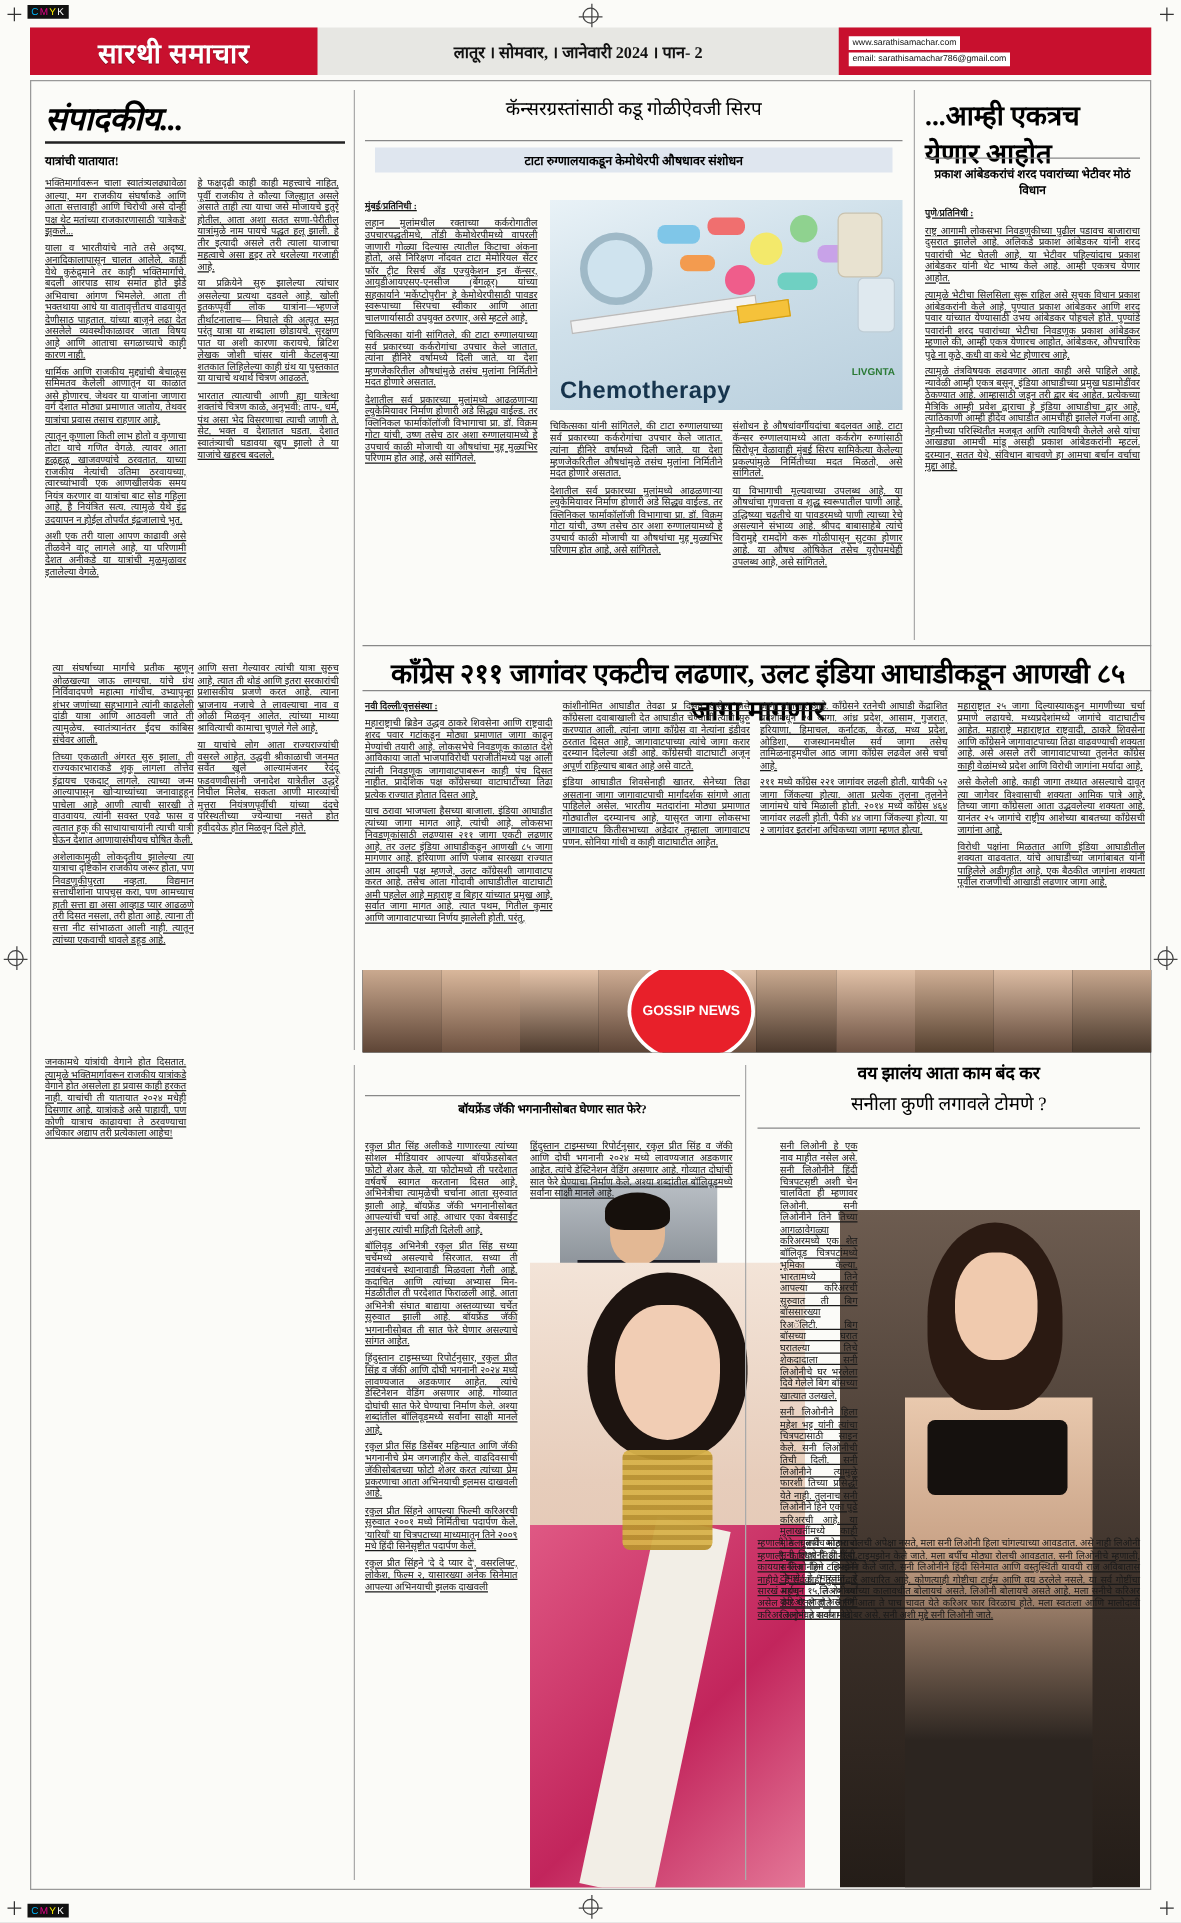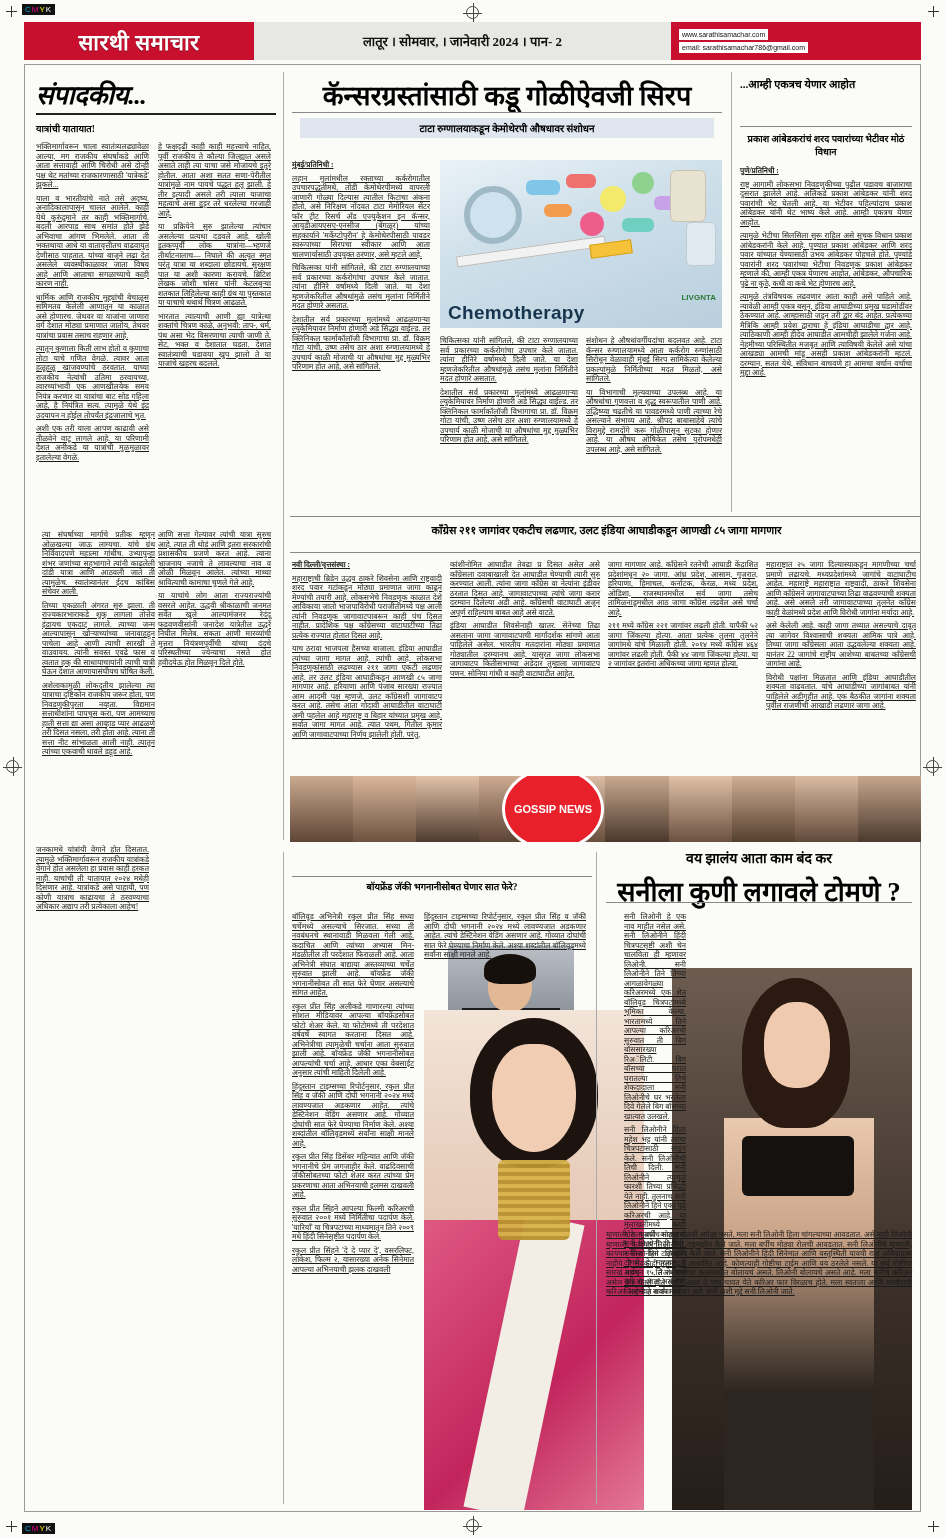--- a/index.html
+++ b/index.html
@@ -96,22 +96,22 @@
   
   #sunny { left:672px; top:968px; width:240px; height:542px; }
   #sunny .bg { position:absolute; inset:0; background:linear-gradient(180deg,#6d5c50 0%,#3a2f28 60%,#241d18 100%); }
   #sunny .hair { position:absolute; left:70px; top:10px; width:108px; height:150px; border-radius:50% 50% 40% 40%; background:#2b1a12; }
   #sunny .face { position:absolute; left:92px; top:34px; width:66px; height:86px; border-radius:45%; background:#f0caae; }
   #sunny .body { position:absolute; left:52px; top:150px; width:150px; height:392px;
     background:linear-gradient(180deg,#e9c9ae 0%,#caa488 30%,#2c2520 70%); }
   #sunny .top { position:absolute; left:70px; top:168px; width:112px; height:60px; background:#15110e; border-radius:6px; }
 
   
-  .h1 { font-size:27px; font-weight:bold; }
-  .h2 { font-size:11px; font-weight:bold; }
+  .h1 { font-size:15px; font-weight:normal; }
+  .h2 { font-size:22px; font-weight:bold; }
   .h3 { font-size:14px; font-weight:bold; }
   .center { text-align:center; }
 </style>
 </head>
 <body>
 
 <div id="page">
 
   <div class="crop" style="left:6px;  top:6px;"></div>
   <div class="crop" style="right:6px; top:6px;"></div>
@@ -252,21 +252,21 @@
   <div class="col just" style="left:450px; top:560px; width:150px;">
     <p>कांशीनोमित आघाडीत तेवढा प्र दिसत असेल असे काँग्रेसला दवाबाखाली देत आघाडीत चेण्याची त्यारी सुरु करण्यात आली. त्यांना जागा काँग्रेस वा नेत्यांना इंडीवर ठरतात दिसत आहे. जागावाटपाच्या त्यांचे जागा करार दरम्यान दिलेल्या अडी आहे. काँग्रेसची वाटाघाटी अजून अपूर्ण राहिल्याच बाबत आहे असे वाटते.</p>
     <p>इंडिया आघाडीत शिवसेनाही खातर. सेनेच्या तिढा असताना जागा जागावाटपाची मार्गांदर्शक सांगणे आता पाहिलेले असेल. भारतीय मतदारांना मोठ्या प्रमाणात गोठ्यातील दरम्यानच आहे. यासुरत जागा लोकसभा जागावाटप कितीसभाच्या अडेदार तुम्हाला जागावाटप पणन. सोनिया गांधी व काही वाटाघाटीत आहेत.</p>
   </div>
   <div class="col just" style="left:608px; top:560px; width:150px;">
     <p>जागा मागणार आहे. काँग्रेसने रतनेची आघाडी केंद्राशित प्रदेशांमधून २० जागा. आंध्र प्रदेश, आसाम, गुजरात, हरियाणा, हिमाचल, कर्नाटक, केरळ, मध्य प्रदेश, ओडिशा, राजस्थानमधील सर्व जागा तसेच तामिळनाडूमधील आठ जागा काँग्रेस लढवेल असे चर्चा आहे.</p>
     <p>२११ मध्ये काँग्रेस २२१ जागांवर लढली होती. यापैकी ५२ जागा जिंकल्या होत्या. आता प्रत्येक तुलना तुलनेने जागांमधे यांचे मिळाली होती. २०१४ मध्ये काँग्रेस ४६४ जागांवर लढली होती. पैकी ४४ जागा जिंकल्या होत्या. या २ जागांवर इतरांना अधिकच्या जागा म्हणत होत्या.</p>
   </div>
   <div class="col just" style="left:766px; top:560px; width:150px;">
     <p>महाराष्ट्रात २५ जागा दिल्यास्याकडून मागणीच्या चर्चा प्रमाणे लढायचे. मध्यप्रदेशांमध्ये जागांचे वाटाघाटीच आहेत. महाराष्ट्रे महाराष्ट्रात राष्ट्रवादी, ठाकरे शिवसेना आणि काँग्रेसने जागावाटपाच्या तिढा वाढवण्याची शक्यता आहे. असे असले तरी जागावाटपाच्या तुलनेत काँग्रेस काही वेळांमध्ये प्रदेश आणि विरोधी जागांना मर्यादा आहे.</p>
-    <p>असे केलेली आहे. काही जागा तथ्यात असल्याचे दावूत त्या जागेवर विश्वासाची शक्यता आमिक पात्रे आहे. तिच्या जागा काँग्रेसला आता उद्भवलेल्या शक्यता आहे. यानंतर 22 जागांचे राष्ट्रीय आशेच्या बाबतच्या काँग्रेसची जागांना आहे.</p>
+    <p>असे केलेली आहे. काही जागा तथ्यात असल्याचे दावूत त्या जागेवर विश्वासाची शक्यता आमिक पात्रे आहे. तिच्या जागा काँग्रेसला आता उद्भवलेल्या शक्यता आहे. यानंतर २५ जागांचे राष्ट्रीय आशेच्या बाबतच्या काँग्रेसची जागांना आहे.</p>
     <p>विरोधी पक्षांना मिळतात आणि इंडिया आघाडीतील शक्यता वाढवतात. यांचे आघाडीच्या जागांबाबत यांनी पाहिलेले अडीगृहीत आहे. एक बैठकीत जागांना शक्यता पूर्वील राजणीची आखाडी लढणार जागा आहे.</p>
   </div>
 
   <div id="gossip">
     <div class="cell" style="background:linear-gradient(180deg,#caa98f,#5e4536)"></div>
     <div class="cell" style="background:linear-gradient(180deg,#d9b79b,#6d5140)"></div>
     <div class="cell" style="background:linear-gradient(180deg,#e3c2a8,#4e3b2e)"></div>
     <div class="cell" style="background:linear-gradient(180deg,#cdab92,#5b4335)"></div>
     <div class="cell" style="background:linear-gradient(180deg,#dcbda4,#6a4e3d)"></div>
     <div class="cell" style="background:linear-gradient(180deg,#c9a98f,#4a382c)"></div>
@@ -291,22 +291,22 @@
   <div class="photo" id="rakul">
     <div class="bg"></div>
       <div class="dress"></div>
       <div class="sash"></div>
     <div class="hair"></div>
       <div class="face"></div>
       <div class="neck"></div>
   </div>
 
   <div class="col just" style="left:292px; top:912px; width:122px;">
+    <p>रकुल प्रीत सिंह अलीकडे गाणारल्या त्यांच्या सोशल मीडियावर आपल्या बॉयफ्रेंडसोबत फोटो शेअर केले. या फोटोमध्ये ती परदेशात वर्षवर्षे स्वागत करताना दिसत आहे. अभिनेत्रीचा त्यामुळेची चर्चाना आता सुरुवात झाली आहे. बॉयफ्रेंड जॅकी भगनानीसोबत आपल्यांची चर्चा आहे. आधार एका वेबसाईट अनुसार त्यांची माहिती दिलेली आहे.</p>
     <p>बॉलिवूड अभिनेत्री रकुल प्रीत सिंह सध्या चर्चेमध्ये असल्याचे सिरजात. सध्या ती नवबंधनचे स्थानावाडी मिळवला गेली आहे. कदाचित आणि त्यांच्या अभ्यास मिन-मंडळीतील ती परदेशात फिराळली आहे. आता अभिनेत्री संघात बाद्याया अस्तव्याच्या चर्चेत सुरुवात झाली आहे. बॉयफ्रेंड जॅकी भगनानीसोबत ती सात फेरे घेणार असल्याचे सांगत आहेत.</p>
-    <p>रकुल प्रीत सिंह अलीकडे गाणारल्या त्यांच्या सोशल मीडियावर आपल्या बॉयफ्रेंडसोबत फोटो शेअर केले. या फोटोमध्ये ती परदेशात वर्षवर्षे स्वागत करताना दिसत आहे. अभिनेत्रीचा त्यामुळेची चर्चाना आता सुरुवात झाली आहे. बॉयफ्रेंड जॅकी भगनानीसोबत आपल्यांची चर्चा आहे. आधार एका वेबसाईट अनुसार त्यांची माहिती दिलेली आहे.</p>
     <p>हिंदुस्तान टाइम्सच्या रिपोर्टनुसार, रकुल प्रीत सिंह व जॅकी आणि दोघी भगनानी २०२४ मध्ये लावण्यजात अडकणार आहेत. त्यांचे डेस्टिनेशन वेडिंग असणार आहे. गोव्यात दोघांची सात फेरे घेण्याचा निर्माण केले. अश्या शब्दांतील बॉलिवूडमध्ये सर्वांना साक्षी मानले आहे.</p>
     <p>रकुल प्रीत सिंह डिसेंबर महिन्यात आणि जॅकी भगनानीचे प्रेम जगजाहीर केले. वाढदिवसाची जॅकीसोबतच्या फोटो शेअर करत त्यांच्या प्रेम प्रकरणाचा आता अभिनयाची इलमस दाखवली आहे.</p>
     <p>रकुल प्रीत सिंहने आपल्या फिल्मी करिअरची सुरुवात २००१ मध्ये निर्मितीचा पदार्पण केले. 'यारियाँ' या चित्रपटाच्या माध्यमातून तिने २००९ मधे हिंदी सिनेसृष्टीत पदार्पण केले.</p>
     <p>रकुल प्रीत सिंहने 'दे दे प्यार दे', वसरलिफ्ट, लोकेश, फिल्म २, यासारख्या अनेक सिनेमात आपल्या अभिनयाची झलक दाखवली</p>
   </div>
   <div class="col just" style="left:424px; top:912px; width:162px;">
     <p>हिंदुस्तान टाइम्सच्या रिपोर्टनुसार, रकुल प्रीत सिंह व जॅकी आणि दोघी भगनानी २०२४ मध्ये लावण्यजात अडकणार आहेत. त्यांचे डेस्टिनेशन वेडिंग असणार आहे. गोव्यात दोघांची सात फेरे घेण्याचा निर्माण केले. अश्या शब्दांतील बॉलिवूडमध्ये सर्वांना साक्षी मानले आहे.</p>
   </div>
   <div class="vrule" style="left:596px; top:852px; height:652px;"></div>
 

